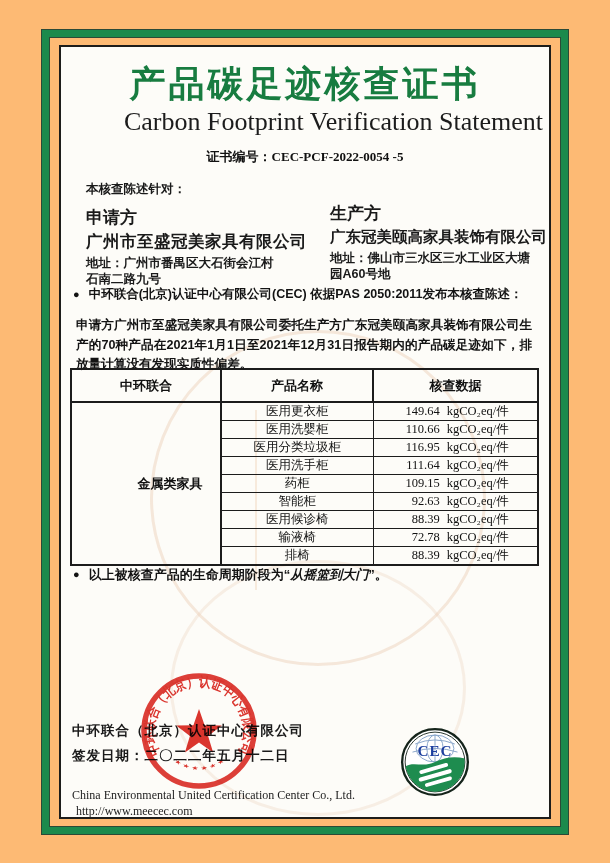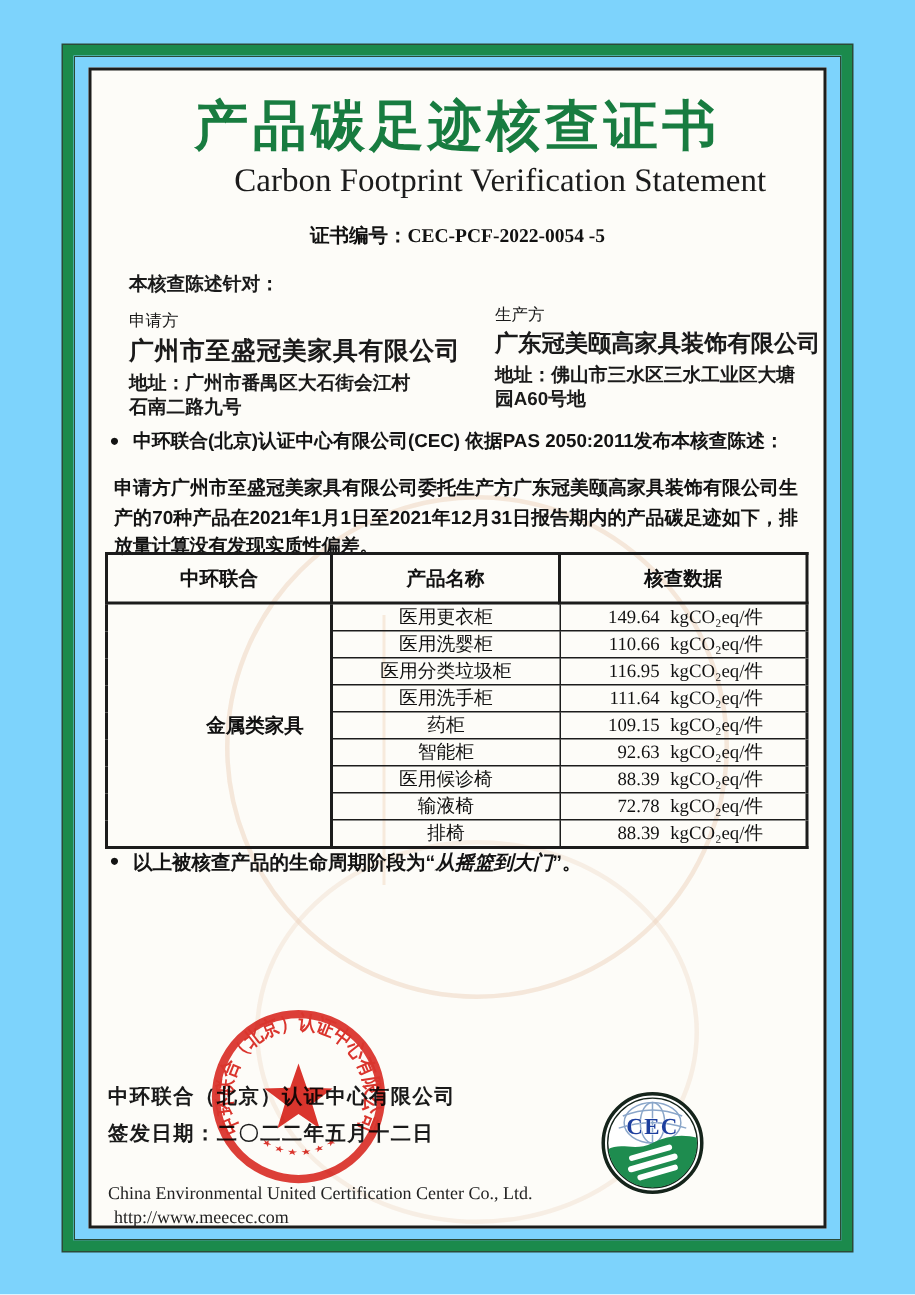--- a/index.html
+++ b/index.html
@@ -1,38 +1,38 @@
 <!DOCTYPE html>
 <html><head>
 <meta charset="utf-8">
 <style>
   html,body{margin:0;padding:0;background:#ffffff;}
   body{width:610px;height:863px;overflow:hidden;font-family:"Liberation Sans",sans-serif;-webkit-font-smoothing:antialiased;}
-  .page{position:relative;width:610px;height:863px;background:#7dd3fc;}
+  .page{position:relative;width:610px;height:863px;background:#fdba74;}
   
   .frame-green{position:absolute;left:42px;top:30px;width:526px;height:804px;box-sizing:border-box;
     border:7px solid #1b8a4c;outline:1px solid #2b4a36;box-shadow:inset 0 0 0 1px #2b4a36;}
   .frame-inner{position:absolute;left:59px;top:45px;width:492px;height:774px;box-sizing:border-box;
     border:2px solid #1d1d1b;background:#fdfcf8;}
   
   .wm{position:absolute;border-radius:50%;pointer-events:none;}
   .wm1{left:150px;top:330px;width:330px;height:330px;border:3px solid rgba(232,196,168,.38);}
   .wm2{left:170px;top:560px;width:290px;height:250px;border:3px solid rgba(236,206,182,.30);}
   .wm3{left:255px;top:410px;width:2px;height:180px;background:rgba(235,200,170,.35);border-radius:0;}
   
   .title-cn{position:absolute;left:60px;top:60px;width:490px;text-align:center;
     font-size:36px;font-weight:700;letter-spacing:3px;color:#187c40;}
   .title-en{position:absolute;left:60px;top:107px;width:547px;text-align:center;
-    font-family:"Liberation Serif",serif;font-size:22px;color:#1c1c1c;}
+    font-family:"Liberation Serif",serif;font-size:26px;color:#1c1c1c;}
   .cert-line{position:absolute;left:60px;top:148px;width:490px;text-align:center;font-size:13px;font-weight:700;color:#111;}
   .cert-line .num{font-family:"Liberation Serif",serif;}
   
   .statement-for{position:absolute;left:86px;top:181px;font-size:12.5px;font-weight:700;color:#1a1a1a;}
   .party{position:absolute;color:#1a1a1a;}
-  .party .role{font-size:11px;font-weight:400;}
+  .party .role{font-size:17px;font-weight:700;}
   .party .name{font-size:16.5px;font-weight:700;margin-top:2px;letter-spacing:.5px;}
   .party .addr{font-size:12.5px;font-weight:700;margin-top:2px;line-height:16px;}
   .applicant{left:86px;top:206px;}
   .manufacturer{left:330px;top:202px;}
   .manufacturer .name{font-size:15.5px;letter-spacing:0;}
   
   .bullet-row{position:absolute;display:flex;gap:9px;color:#131313;}
   .bullet-dot{font-size:11px;line-height:17px;}
   .b1{left:73px;top:286px;font-size:12.5px;font-weight:700;}
   .para{position:absolute;left:76px;top:316px;width:456px;font-size:12.6px;font-weight:700;

